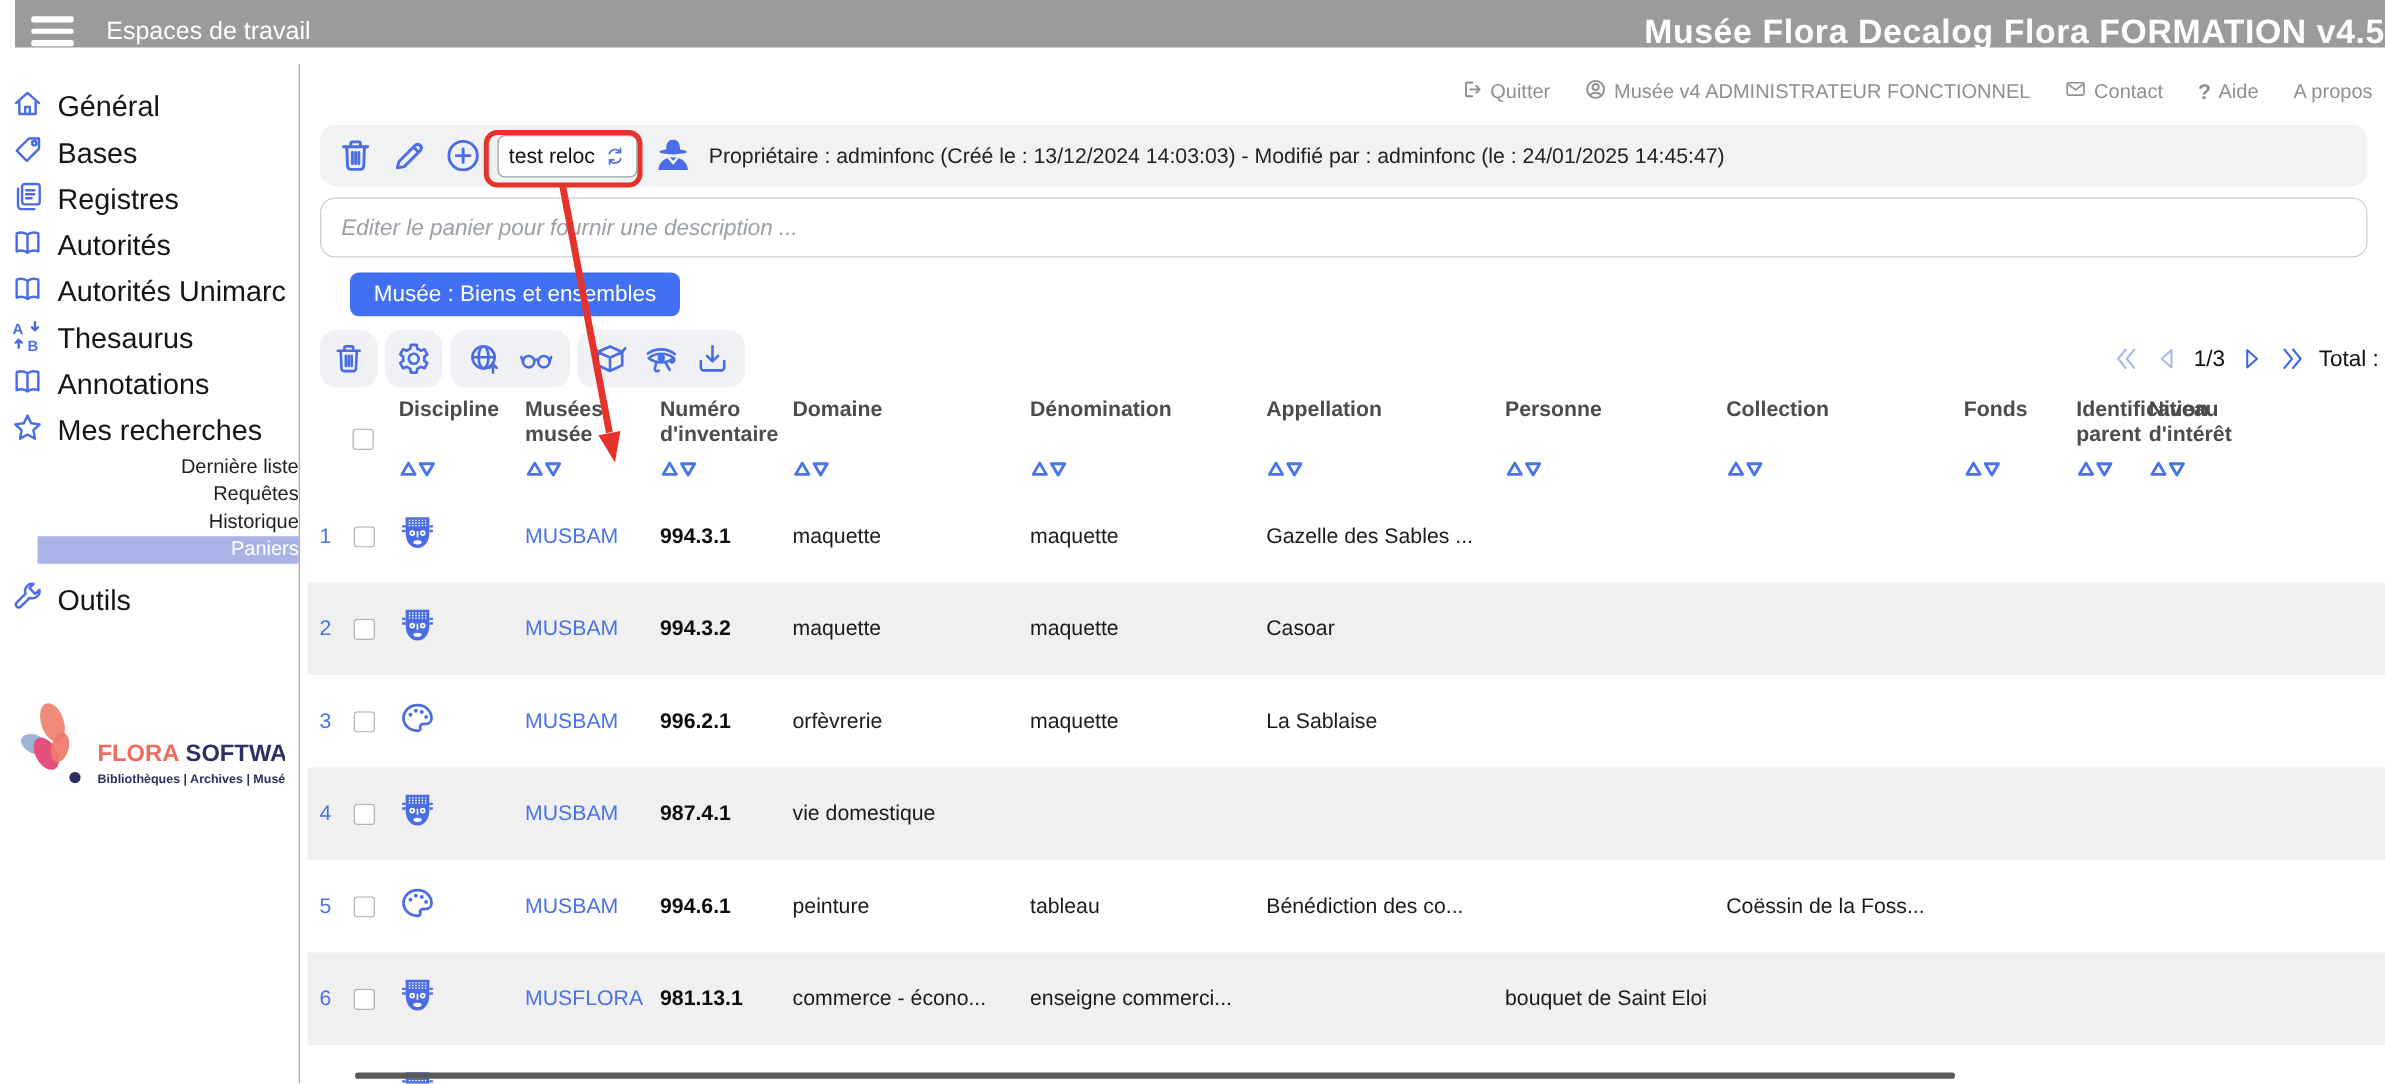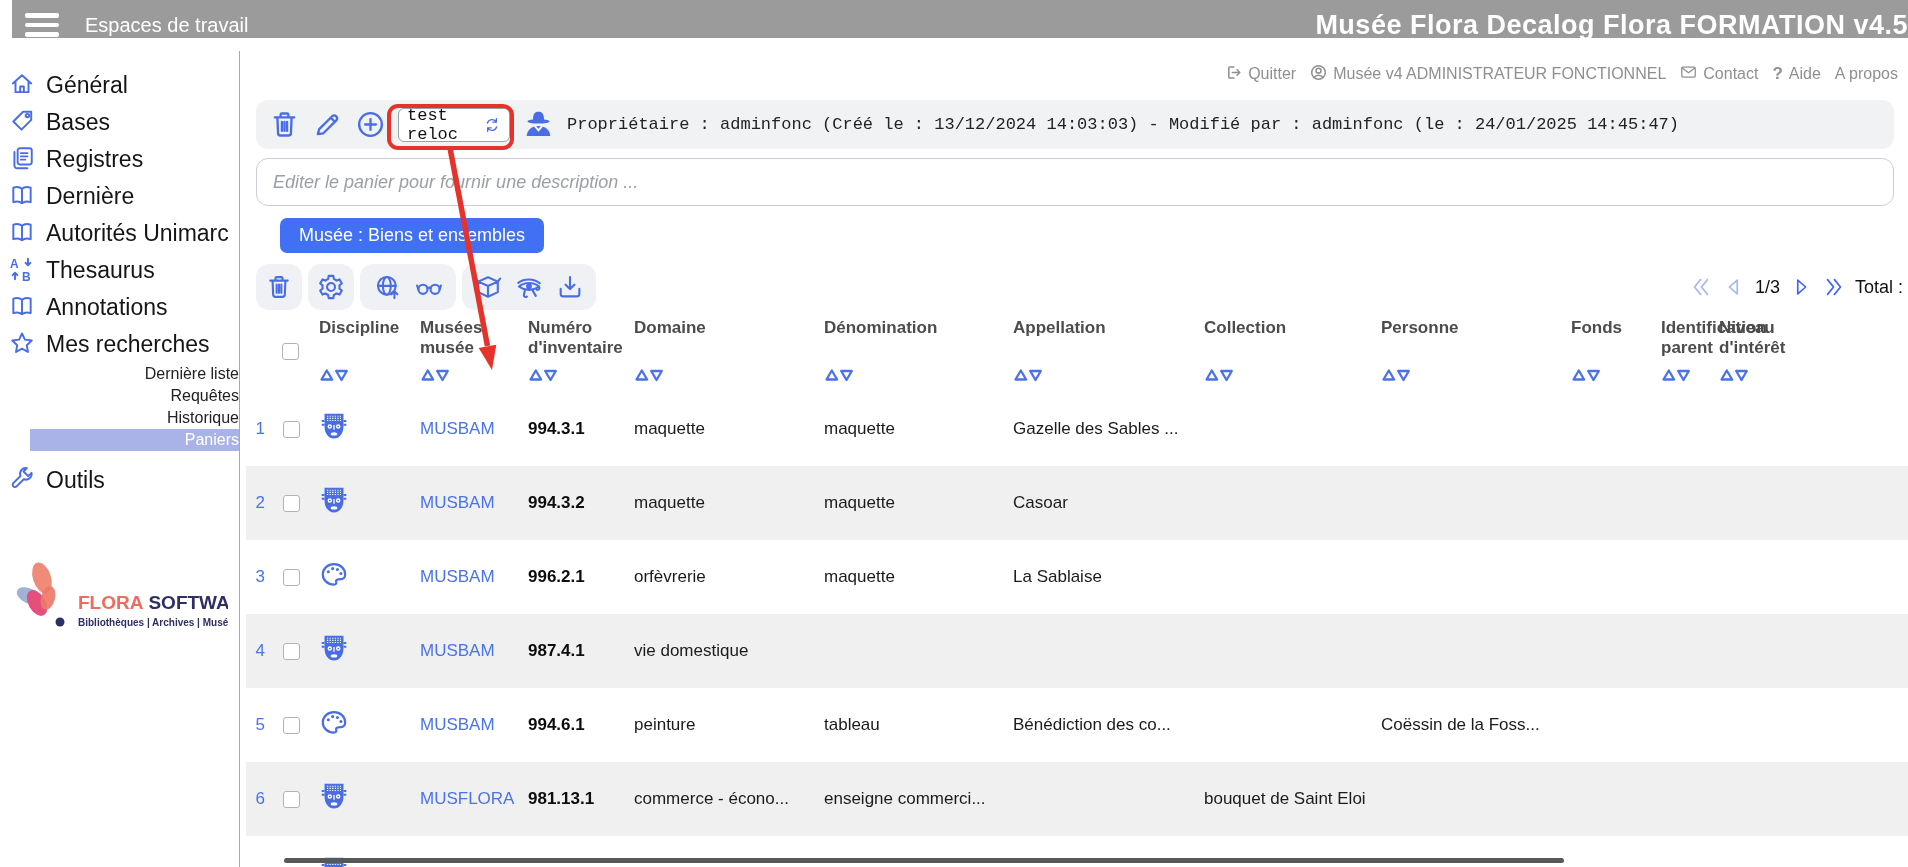--- a/index.html
+++ b/index.html
@@ -20,28 +20,28 @@
   .side-item{display:flex;align-items:center;height:37px;padding-left:9px;gap:11px;cursor:pointer;color:#4a6de5;}
   .side-item svg{width:26px;height:26px;flex:none;}
   .side-item .lbl{font-size:23px;color:#151515;}
   .sub-item{height:22px;line-height:22px;margin-left:30px;padding-left:3px;font-size:16px;color:#222;cursor:pointer;text-align:right;}
   .sub-item.sel{background:#a9b3e8;color:#fff;}
   .outils{margin-top:11px;}
   .logo-svg{position:absolute;left:12px;top:500px;}
 
   
   .utilbar{position:absolute;top:59px;left:900px;right:10px;height:30px;display:flex;
-           justify-content:flex-end;align-items:center;gap:14px;color:#8f8f8f;font-size:16px;}
+           justify-content:flex-end;align-items:center;gap:28px;color:#8f8f8f;font-size:16px;}
   .util-item{display:flex;align-items:center;gap:6px;cursor:pointer;color:#8f8f8f;white-space:nowrap;}
   .util-item svg{width:17px;height:17px;}
   .util-item .qmark{font-size:17px;font-weight:bold;}
 
   
   .tb1{position:absolute;left:256px;top:100px;width:1638px;height:49px;background:#f0f2f4;
-       border-radius:12px;display:flex;align-items:center;padding-left:13px;gap:12px;box-sizing:border-box;font-family:Liberation Mono, monospace;}
+       border-radius:12px;display:flex;align-items:center;padding-left:13px;gap:12px;box-sizing:border-box;}
   .tbtn{cursor:pointer;color:#4a6de5;}
   .tbtn svg{width:31px;height:31px;display:block;}
   .name-box{width:112px;height:34px;background:#fff;border:1px solid #9aa1a8;border-radius:6px;
             display:flex;align-items:center;justify-content:space-between;padding:0 8px;
             box-sizing:border-box;font-size:17px;color:#111;}
   .name-box .rf{color:#4a6de5;cursor:pointer;}
   .name-box svg{width:18px;height:18px;display:block;}
   .spy{color:#4a6de5;}
   .spy svg{width:33px;height:33px;display:block;}
   .owner{font-size:17px;color:#222;white-space:nowrap;}
@@ -135,21 +135,21 @@
       <span><svg viewBox="0 0 24 24">
             <rect x="8" y="3" width="13" height="15" rx="2" stroke="currentColor" fill="none" stroke-width="1.8" stroke-linecap="round" stroke-linejoin="round"></rect>
             <path stroke="currentColor" fill="none" stroke-width="1.8" stroke-linecap="round" stroke-linejoin="round" d="M5 6.5 V19 a2.5 2.5 0 0 0 2.5 2.5 H17 M11 7.5 h6 M11 10.5 h6 M11 13.5 h4"></path>
           </svg></span>
       <span class="lbl">Registres</span>
     </div>
     <div class="side-item">
       <span><svg viewBox="0 0 24 24">
             <path stroke="currentColor" fill="none" stroke-width="1.8" stroke-linecap="round" stroke-linejoin="round" d="M12 6.2 C10 4.5 6.6 4.3 4 5.2 V18.6 C6.6 17.7 10 17.9 12 19.6 C14 17.9 17.4 17.7 20 18.6 V5.2 C17.4 4.3 14 4.5 12 6.2 Z M12 6.2 V19.6"></path>
           </svg></span>
-      <span class="lbl">Dernière</span>
+      <span class="lbl">Autorités</span>
     </div>
     <div class="side-item">
       <span><svg viewBox="0 0 24 24">
             <path stroke="currentColor" fill="none" stroke-width="1.8" stroke-linecap="round" stroke-linejoin="round" d="M12 6.2 C10 4.5 6.6 4.3 4 5.2 V18.6 C6.6 17.7 10 17.9 12 19.6 C14 17.9 17.4 17.7 20 18.6 V5.2 C17.4 4.3 14 4.5 12 6.2 Z M12 6.2 V19.6"></path>
           </svg></span>
       <span class="lbl">Autorités Unimarc</span>
     </div>
     <div class="side-item">
       <span><svg viewBox="0 0 24 24">
             <text x="1" y="11" font-size="11" font-weight="bold" fill="currentColor" font-family="Liberation Sans,sans-serif">A</text>
@@ -391,28 +391,28 @@
           </svg></div>
       </div>
       <div class="th">
         <div>Appellation</div>
         <div class="sort"><svg width="31" height="16" viewBox="0 0 31 16">
             <path d="M2.5 13.5 L7.8 4.5 L13.1 13.5 Z" fill="none" stroke="#4a73e8" stroke-width="2.3" stroke-linejoin="round"></path>
             <path d="M17.2 5 L22.5 14 L27.8 5 Z" fill="none" stroke="#4a73e8" stroke-width="2.3" stroke-linejoin="round"></path>
           </svg></div>
       </div>
       <div class="th">
+        <div>Personne</div>
+        <div class="sort"><svg width="31" height="16" viewBox="0 0 31 16">
+            <path d="M2.5 13.5 L7.8 4.5 L13.1 13.5 Z" fill="none" stroke="#4a73e8" stroke-width="2.3" stroke-linejoin="round"></path>
+            <path d="M17.2 5 L22.5 14 L27.8 5 Z" fill="none" stroke="#4a73e8" stroke-width="2.3" stroke-linejoin="round"></path>
+          </svg></div>
+      </div>
+      <div class="th">
         <div>Collection</div>
-        <div class="sort"><svg width="31" height="16" viewBox="0 0 31 16">
-            <path d="M2.5 13.5 L7.8 4.5 L13.1 13.5 Z" fill="none" stroke="#4a73e8" stroke-width="2.3" stroke-linejoin="round"></path>
-            <path d="M17.2 5 L22.5 14 L27.8 5 Z" fill="none" stroke="#4a73e8" stroke-width="2.3" stroke-linejoin="round"></path>
-          </svg></div>
-      </div>
-      <div class="th">
-        <div>Personne</div>
         <div class="sort"><svg width="31" height="16" viewBox="0 0 31 16">
             <path d="M2.5 13.5 L7.8 4.5 L13.1 13.5 Z" fill="none" stroke="#4a73e8" stroke-width="2.3" stroke-linejoin="round"></path>
             <path d="M17.2 5 L22.5 14 L27.8 5 Z" fill="none" stroke="#4a73e8" stroke-width="2.3" stroke-linejoin="round"></path>
           </svg></div>
       </div>
       <div class="th">
         <div>Fonds</div>
         <div class="sort"><svg width="31" height="16" viewBox="0 0 31 16">
             <path d="M2.5 13.5 L7.8 4.5 L13.1 13.5 Z" fill="none" stroke="#4a73e8" stroke-width="2.3" stroke-linejoin="round"></path>
             <path d="M17.2 5 L22.5 14 L27.8 5 Z" fill="none" stroke="#4a73e8" stroke-width="2.3" stroke-linejoin="round"></path>

